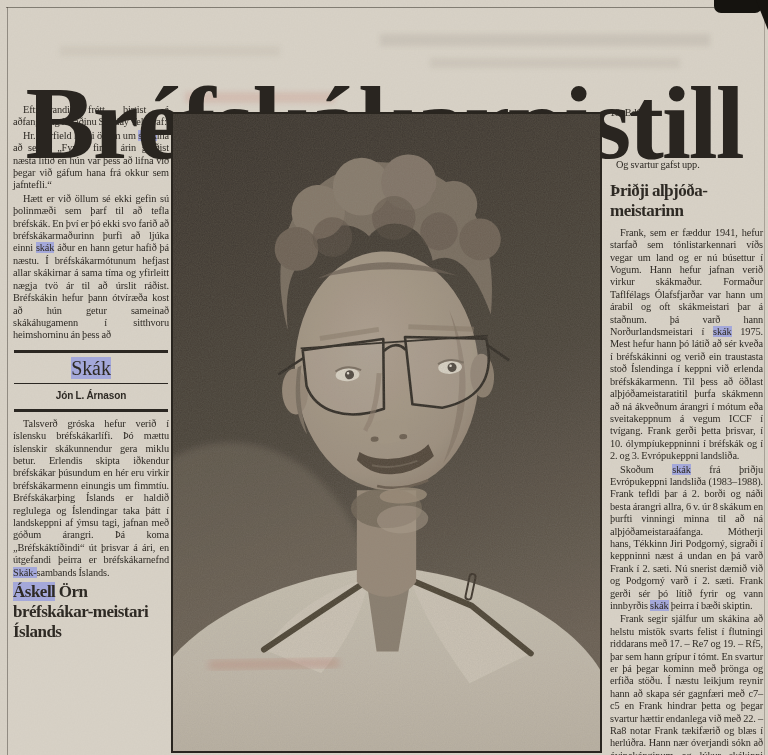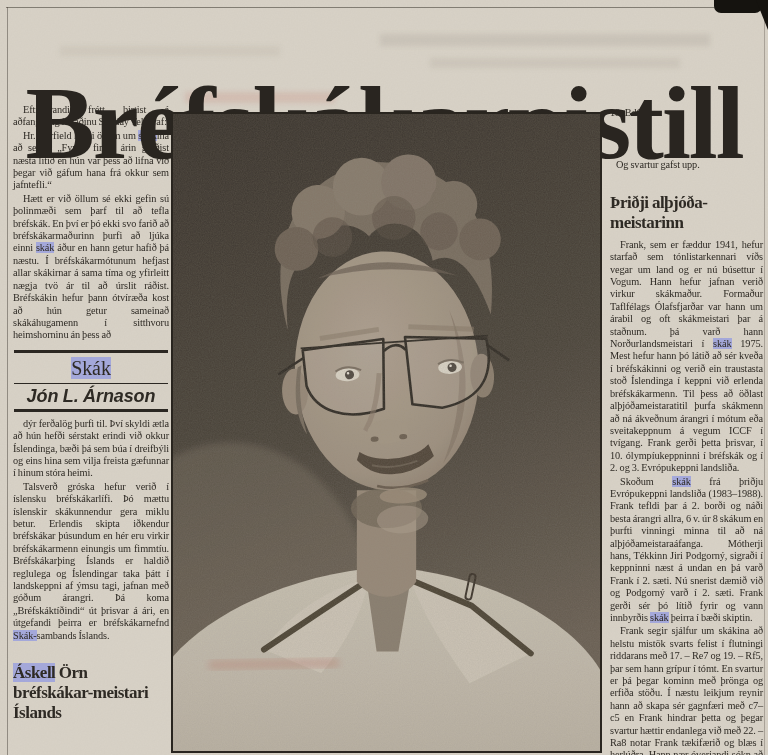--- a/index.html
+++ b/index.html
@@ -30,24 +30,24 @@
   .col{position:absolute;font-size:10.3px;line-height:12.4px;letter-spacing:-0.1px;
        word-spacing:-0.4px;text-align:justify;}
   .col p{margin:0 0 1px;text-indent:10px;}
   .col-left{left:13px;top:104px;width:156px;}
   .col-right{left:610px;top:107px;width:153px;}
   .hl{background:var(--hl,#a5a9dc);}
   
   .colbox{margin:8px 1px 6px;text-align:center;border-top:3px solid #2b2722;border-bottom:3px solid #2b2722;padding:3px 0 5px;}
   .cb-title{font-size:20px;line-height:24px;display:inline-block;padding:0 2px;}
   .cb-div{height:1px;background:#2b2722;margin:3px 0 4px;}
-  .cb-byline{font-family:"Liberation Sans","DejaVu Sans",sans-serif;font-weight:bold;font-size:18px;line-height:16px;font-style:italic;}
+  .cb-byline{font-family:"Liberation Sans","DejaVu Sans",sans-serif;font-weight:bold;font-size:10px;line-height:16px;}
   
   .subhead{font-weight:bold;font-size:17px;line-height:20px;letter-spacing:-0.5px;
-           text-align:left;text-indent:0;margin:21px 0 6px;}
+           text-align:left;text-indent:0;margin:3px 0 6px;}
   .moveline{text-indent:0 !important;}
   .moveline.m2{text-indent:6px !important;margin-bottom:9px !important;margin-top:40px;}
   
   .photo{position:absolute;left:171px;top:112px;width:431px;height:641px;z-index:2;
          border:2px solid #29251f;box-sizing:border-box;background:#453f37;margin:0;}
   .photo svg{display:block;width:100%;height:100%;}
   
   .grain{position:absolute;inset:0;z-index:5;pointer-events:none;opacity:.5;mix-blend-mode:multiply;}
 </style>
 </head>
@@ -71,21 +71,20 @@
     <p><span>Eftirfarandi frétt birtist á aðfangadag í blaðinu Sunday Telegraf:</span></p>
     <p><span>Hr. Corfield hafði öllum um </span><span class="hl">skák</span><span>ina að segja: „Fyrstu fimm árin gerðist næsta litið en hún var þess að lifna við þegar við gáfum hana frá okkur sem jafntefli.“</span></p>
     <p><span>Hætt er við öllum sé ekki gefin sú þolinmæði sem þarf til að tefla bréfskák. En því er þó ekki svo farið að bréfskákarmaðurinn þurfi að ljúka einni </span><span class="hl">skák</span><span> áður en hann getur hafið þá næstu. Í bréfskákarmótunum hefjast allar skákirnar á sama tíma og yfirleitt nægja tvö ár til að úrslit ráðist. Bréfskákin hefur þann ótvíræða kost að hún getur sameinað skákáhugamenn í sitthvoru heimshorninu án þess að</span></p>
 
     <div class="colbox">
       <div class="cb-title"><span class="hl">Skák</span></div>
       <div class="cb-div"></div>
       <div class="cb-byline">Jón L. Árnason</div>
     </div>
 
-    <p><span>dýr ferðalög þurfi til. Því skyldi ætla að hún hefði sérstakt erindi við okkur Íslendinga, bæði þá sem búa í dreifbýli og eins hina sem vilja freista gæfunnar í hinum stóra heimi.</span></p>
     <p><span>Talsverð gróska hefur verið í íslensku bréfskákarlífi. Þó mættu íslenskir skákunnendur gera miklu betur. Erlendis skipta iðkendur bréfskákar þúsundum en hér eru virkir bréfskákarmenn einungis um fimmtíu. Bréfskákarþing Íslands er haldið reglulega og Íslendingar taka þátt í landskeppni af ýmsu tagi, jafnan með góðum árangri. Þá koma „Bréfskáktíðindi“ út þrisvar á ári, en útgefandi þeirra er bréfskákarnefnd </span><span class="hl">Skák-</span><span>sambands Íslands.</span></p>
 
     <h2 class="subhead"><span class="hl">Áskell</span><span> Örn bréfskákar-meistari Íslands</span></h2>
 
   </div>
 
   <figure class="photo" aria-label="Svarthvít blaðamynd: maður með liðað hár, stór flugmannsgleraugu og yfirvaraskegg, í ljósri skyrtu með opinn flibba, dökkur bakgrunnur">
     <svg viewBox="0 0 432 640" preserveAspectRatio="none" aria-hidden="true">
       <defs>
         <linearGradient id="bg" x1="0" y1="0" x2="0.25" y2="1">

